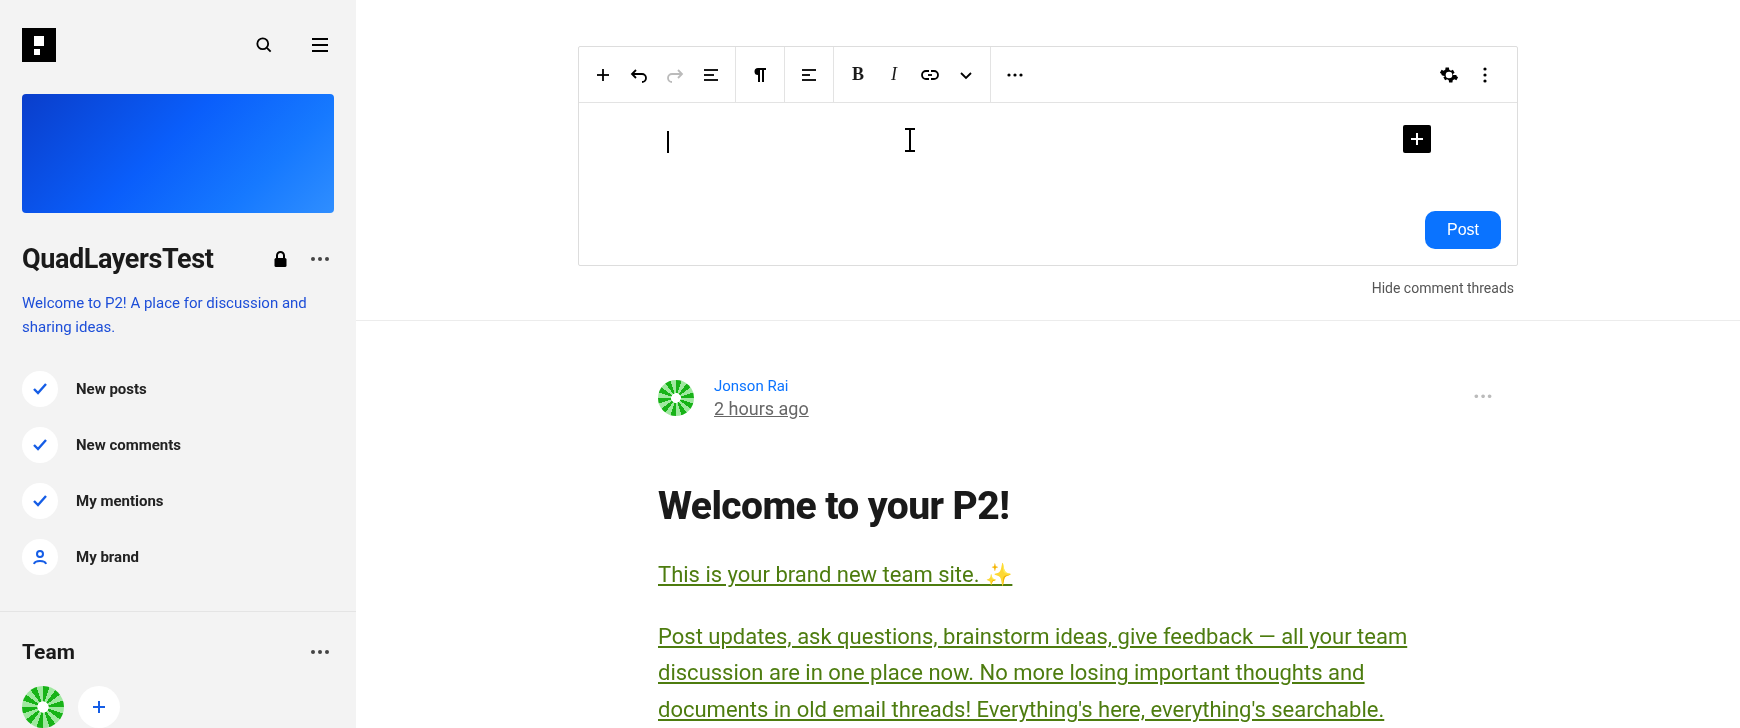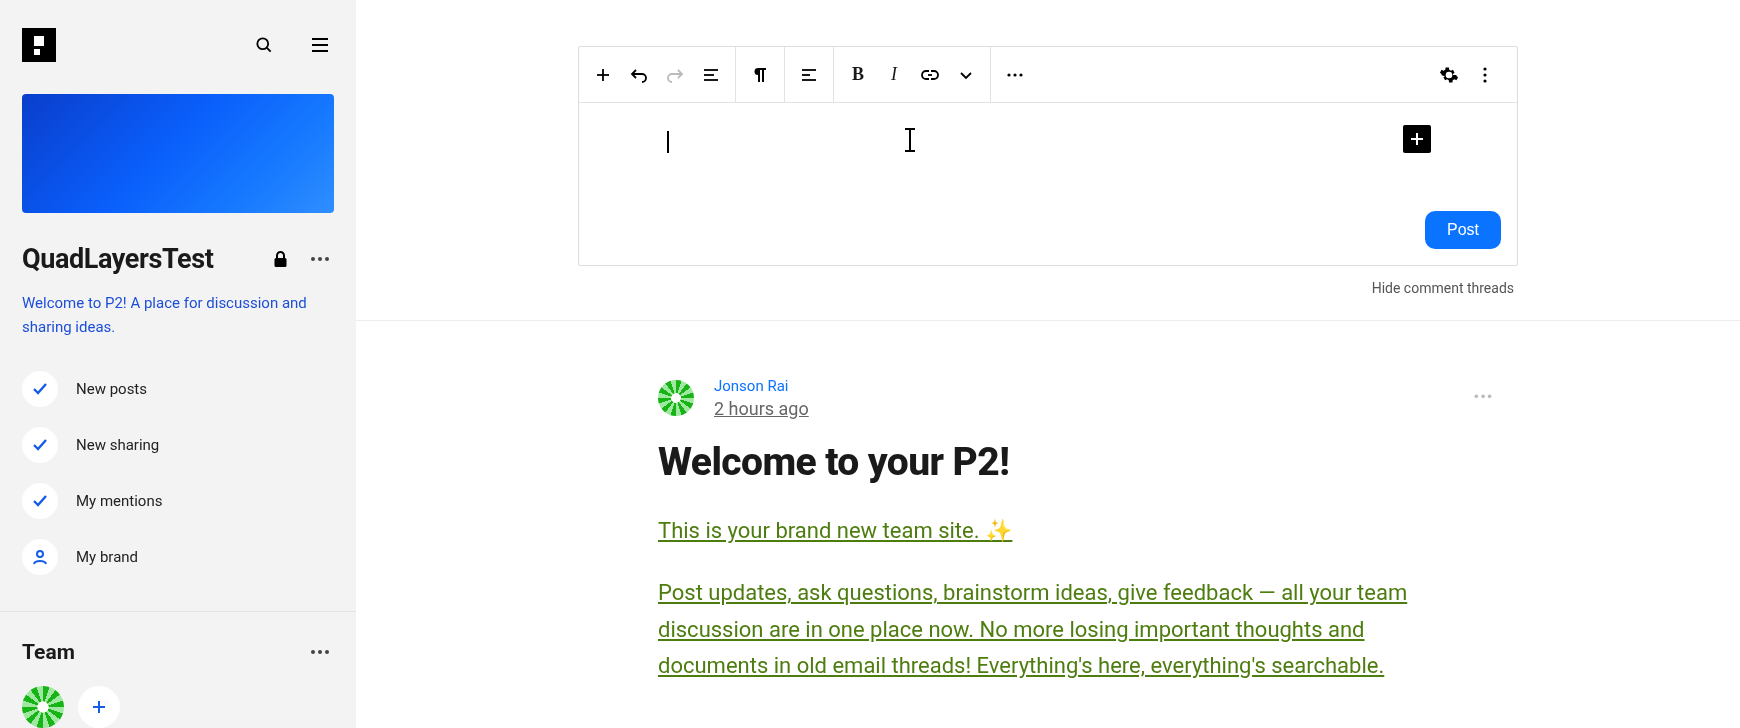--- a/index.html
+++ b/index.html
@@ -57,21 +57,21 @@
     font-weight: 700;
     letter-spacing: -0.4px;
   }
   .site-actions { display:flex; align-items:center; gap:18px; }
   .site-desc {
     padding: 6px 22px 0 22px;
     font-size: 15px;
     line-height: 1.6;
     color: #1d4ed8;
   }
-  .filter-list { list-style:none; padding: 22px 22px 26px 22px; }
+  .filter-list { list-style:none; padding: 22px 22px 26px 22px; font-weight: bold; }
   .filter-item {
     display:flex; align-items:center; gap: 18px;
     padding: 10px 0;
     cursor: pointer;
   }
   .chip {
     width: 36px; height: 36px; border-radius: 18px;
     background: #fff;
     display:flex; align-items:center; justify-content:center;
   }
@@ -211,21 +211,21 @@
   .author { color:#0a73ff; font-size:15px; cursor:pointer; }
   .timestamp { color:#666; font-size:18px; margin-top:3px;text-decoration:underline; }
   .post-more {
     position:absolute; right: -60px; top: 8px;
     color:#bbb; cursor:pointer;
     letter-spacing: 2px;
   }
   .post-title {
     font-size: 39px;
     font-weight: 800;
-    margin-top: 20px;
+    margin-top: 64px;
     letter-spacing: -0.6px;
   }
   .post-para {
     font-size: 22px;
     line-height: 1.65;
     margin-top: 28px;
     color:#4d7c0f;
     text-decoration:underline;
   }
   .post-para + .post-para { margin-top: 26px; }
@@ -291,21 +291,21 @@
           </svg>
       </span>
       <span class="filter-label">New posts</span>
     </li>
     <li class="filter-item">
       <span class="chip">
         <svg width="16" height="14" viewBox="0 0 16 14" fill="none" stroke-width="2.4">
             <polyline points="2,7 6,11 14,2"></polyline>
           </svg>
       </span>
-      <span class="filter-label">New sharing</span>
+      <span class="filter-label">New comments</span>
     </li>
     <li class="filter-item">
       <span class="chip">
         <svg width="16" height="14" viewBox="0 0 16 14" fill="none" stroke-width="2.4">
             <polyline points="2,7 6,11 14,2"></polyline>
           </svg>
       </span>
       <span class="filter-label">My mentions</span>
     </li>
     <li class="filter-item">

